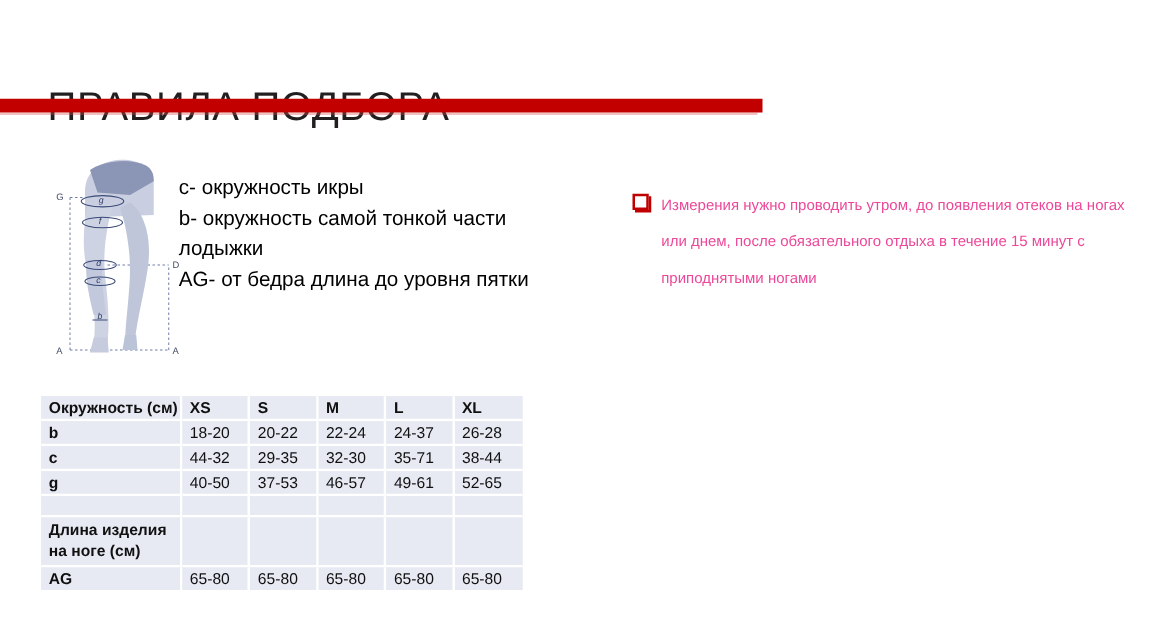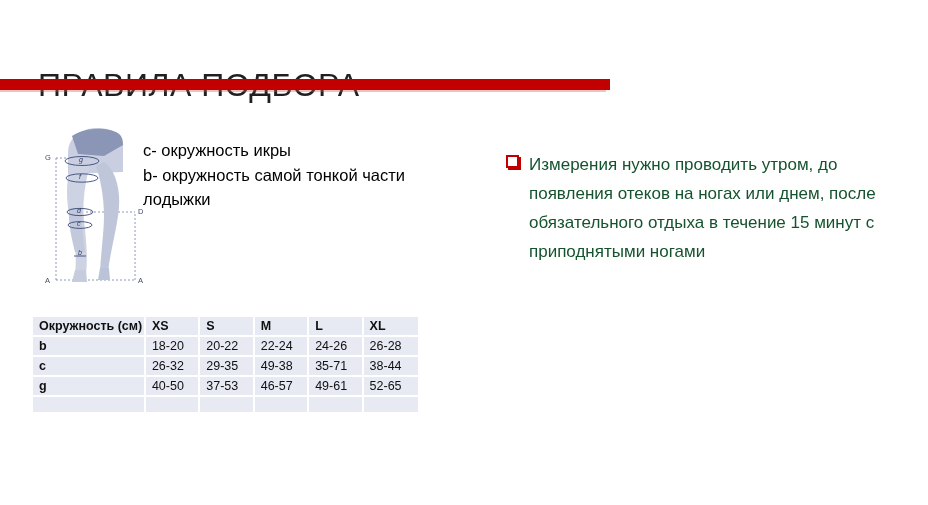--- a/index.html
+++ b/index.html
@@ -86,23 +86,23 @@
     width: 13px;
     height: 13px;
     margin-top: 5px;
     margin-right: 10px;
     border: 2.5px solid #c00000;
     background: #ffffff;
     box-shadow: 2px 2px 0 0 #c00000;
   }
   .bullet-text {
     flex: 1 1 auto;
-    font-size: 17px;
+    font-size: 12px;
     line-height: 29px;
-    color: #14532d;
+    color: #ec4899;
   }
 
   
   .size-table {
     position: absolute;
     left: 33px;
     top: 317px;
     width: 385px;
     border-collapse: separate;
     border-spacing: 0;
@@ -185,20 +185,21 @@
         <text x="96" y="102">D</text>
         <text x="3" y="171">A</text>
         <text x="96" y="171">A</text>
       </g>
     </svg>
   </div>
 
   <div class="legend-text">
     <div>c- окружность икры</div>
     <div>b- окружность самой тонкой части лодыжки</div>
+    <div>AG- от бедра длина до уровня пятки</div>
   </div>
 
   <div class="bullet-block">
     <span class="bullet-marker"></span>
     <span class="bullet-text"> Измерения нужно проводить утром, до появления отеков на ногах или днем, после обязательного отдыха в течение 15 минут с приподнятыми ногами</span>
   </div>
 
   <table class="size-table">
     <tbody>
       <tr class="header-row">
@@ -208,29 +209,29 @@
         <td class="col-size">M</td>
         <td class="col-size">L</td>
         <td class="col-size last-col">XL</td>
       </tr>
 
       <tr>
         <td class="col-label">b</td>
         <td class="col-size">18-20</td>
         <td class="col-size">20-22</td>
         <td class="col-size">22-24</td>
-        <td class="col-size">24-26</td>
+        <td class="col-size">24-37</td>
         <td class="col-size last-col">26-28</td>
       </tr>
 
       <tr>
         <td class="col-label">c</td>
-        <td class="col-size">26-32</td>
+        <td class="col-size">44-32</td>
         <td class="col-size">29-35</td>
-        <td class="col-size">49-38</td>
+        <td class="col-size">32-30</td>
         <td class="col-size">35-71</td>
         <td class="col-size last-col">38-44</td>
       </tr>
 
       <tr>
         <td class="col-label">g</td>
         <td class="col-size">40-50</td>
         <td class="col-size">37-53</td>
         <td class="col-size">46-57</td>
         <td class="col-size">49-61</td>
@@ -239,17 +240,33 @@
 
       <tr class="spacer-row">
         <td class="col-label"></td>
         <td class="col-size"></td>
         <td class="col-size"></td>
         <td class="col-size"></td>
         <td class="col-size"></td>
         <td class="col-size last-col"></td>
       </tr>
 
-
+      <tr class="tall-row">
+        <td class="col-label">Длина изделия на ноге (см)</td>
+        <td class="col-size"></td>
+        <td class="col-size"></td>
+        <td class="col-size"></td>
+        <td class="col-size"></td>
+        <td class="col-size last-col"></td>
+      </tr>
+
+      <tr class="last-row">
+        <td class="col-label">AG</td>
+        <td class="col-size">65-80</td>
+        <td class="col-size">65-80</td>
+        <td class="col-size">65-80</td>
+        <td class="col-size">65-80</td>
+        <td class="col-size last-col">65-80</td>
+      </tr>
     </tbody>
   </table>
 
 </div>
 
 </body></html>

